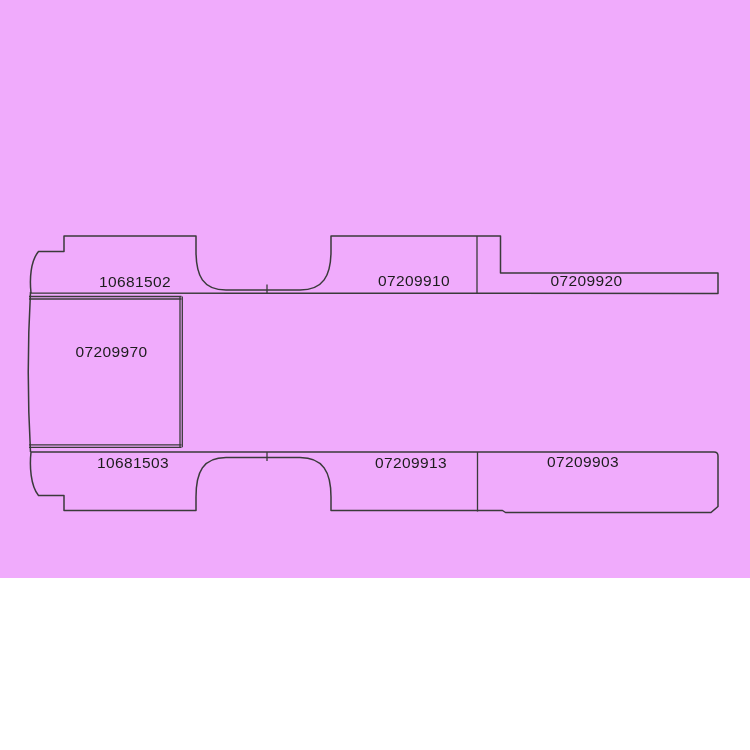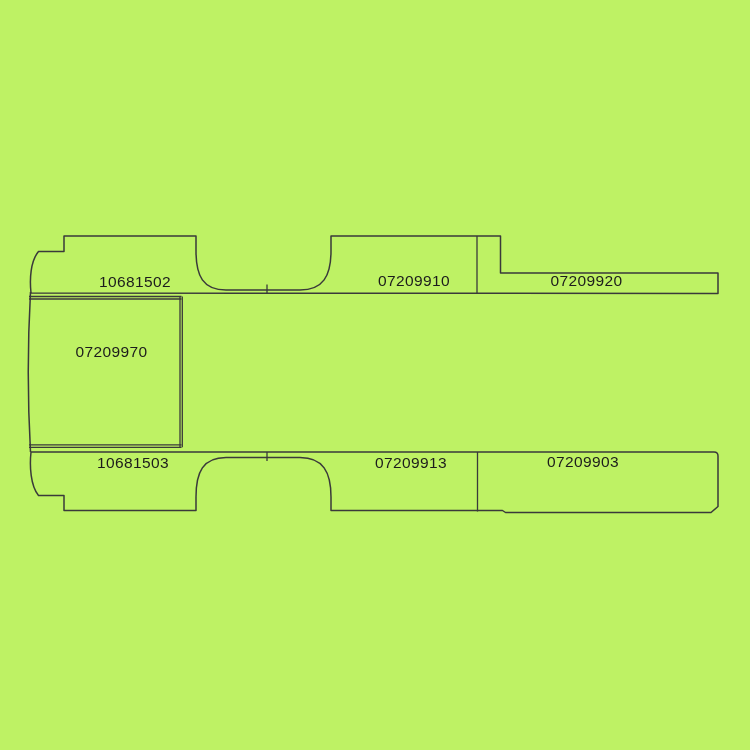--- a/index.html
+++ b/index.html
@@ -6,22 +6,22 @@
     margin: 0;
     padding: 0;
     width: 750px;
     height: 750px;
     background: #ffffff;
     overflow: hidden;
   }
   .canvas {
     position: relative;
     width: 750px;
-    height: 750px;
-    background: #bef264;
+    height: 578px;
+    background: #f0abfc;
   }
   svg.diagram {
     position: absolute;
     left: 0;
     top: 0;
     width: 750px;
     height: 750px;
   }
   g.outlines path {
     fill: none;

